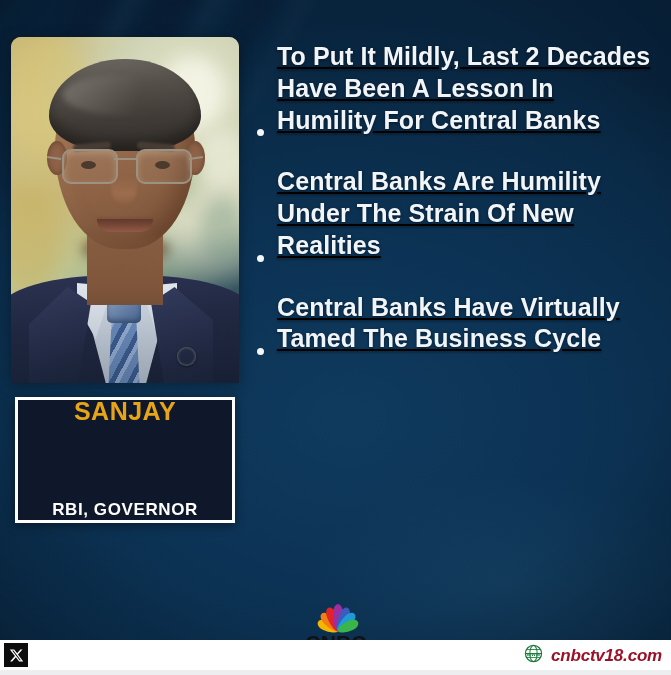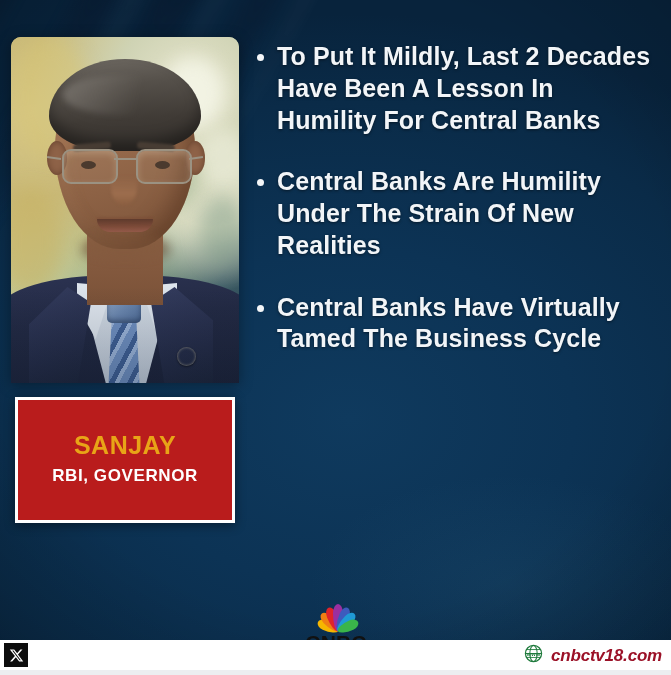--- a/index.html
+++ b/index.html
@@ -264,27 +264,27 @@
     background: linear-gradient(180deg, rgba(0,0,0,0) 72%, rgba(8,22,40,.22) 100%);
   }
 
   
   .nameplate {
     position: absolute;
     left: 15px;
     top: 397px;
     width: 220px;
     height: 126px;
-    background: #b91c1c;
+    background: #0f172a;
     border: 3px solid #ffffff;
     box-sizing: border-box;
     display: flex;
     flex-direction: column;
     align-items: center;
-    justify-content: center;
+    justify-content: space-between;
     gap: 0px;
     box-shadow: 0 2px 10px rgba(0,0,0,.45);
   }
   .np-name {
     color: #e8a417;
     font-size: 25px;
     font-weight: bold;
     letter-spacing: .5px;
     line-height: 1.1;
     text-align: center;
@@ -303,22 +303,23 @@
 
   
   .bullets {
     position: absolute;
     left: 257px;
     top: 41px;
     width: 402px;
   }
   .bullet-row {
     display: flex;
-    align-items: flex-start;
+    align-items: flex-end;
     margin-bottom: 30px;
+    text-decoration: underline;
   }
   .bullet-row:last-child { margin-bottom: 12px; }
   .bullet-dot {
     flex: 0 0 auto;
     width: 7px;
     height: 7px;
     border-radius: 50%;
     background: #f4f6f8;
     margin-top: 13px;
     margin-right: 13px;

